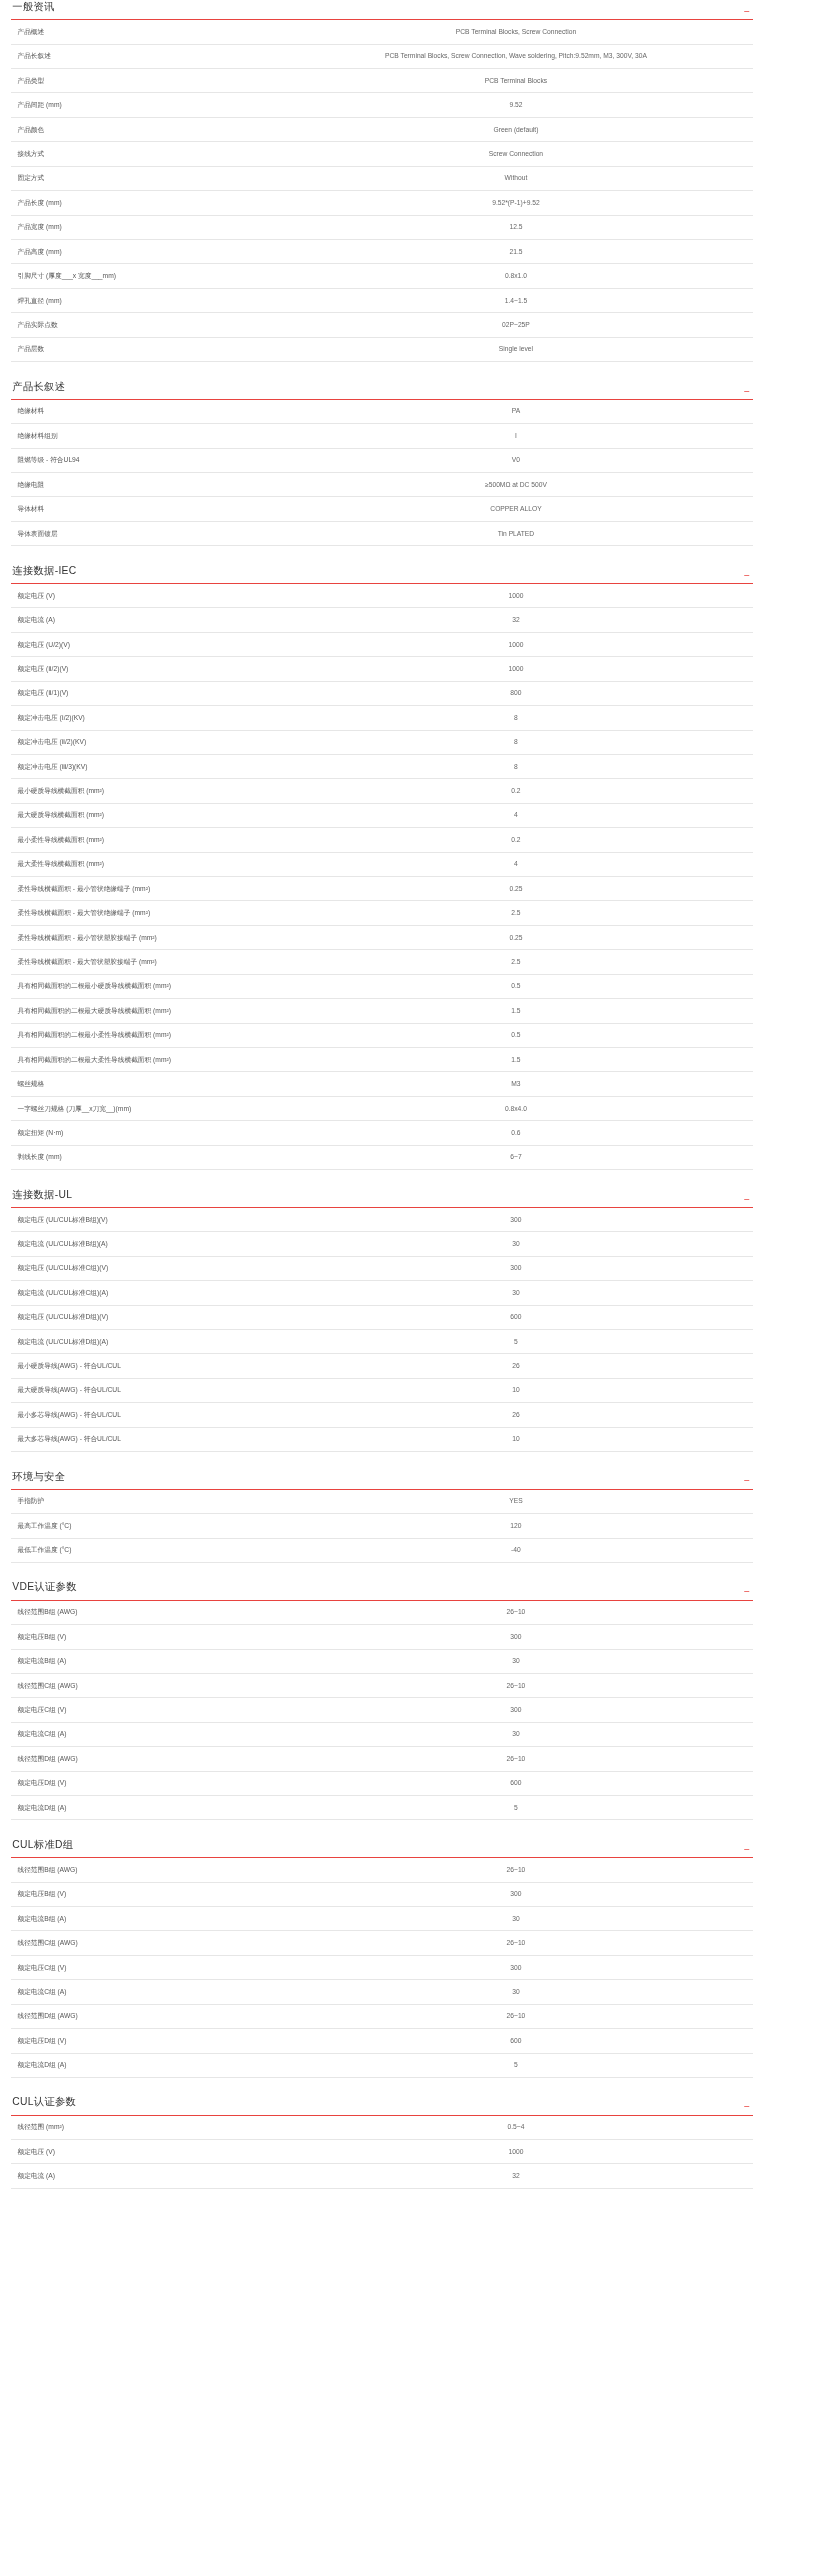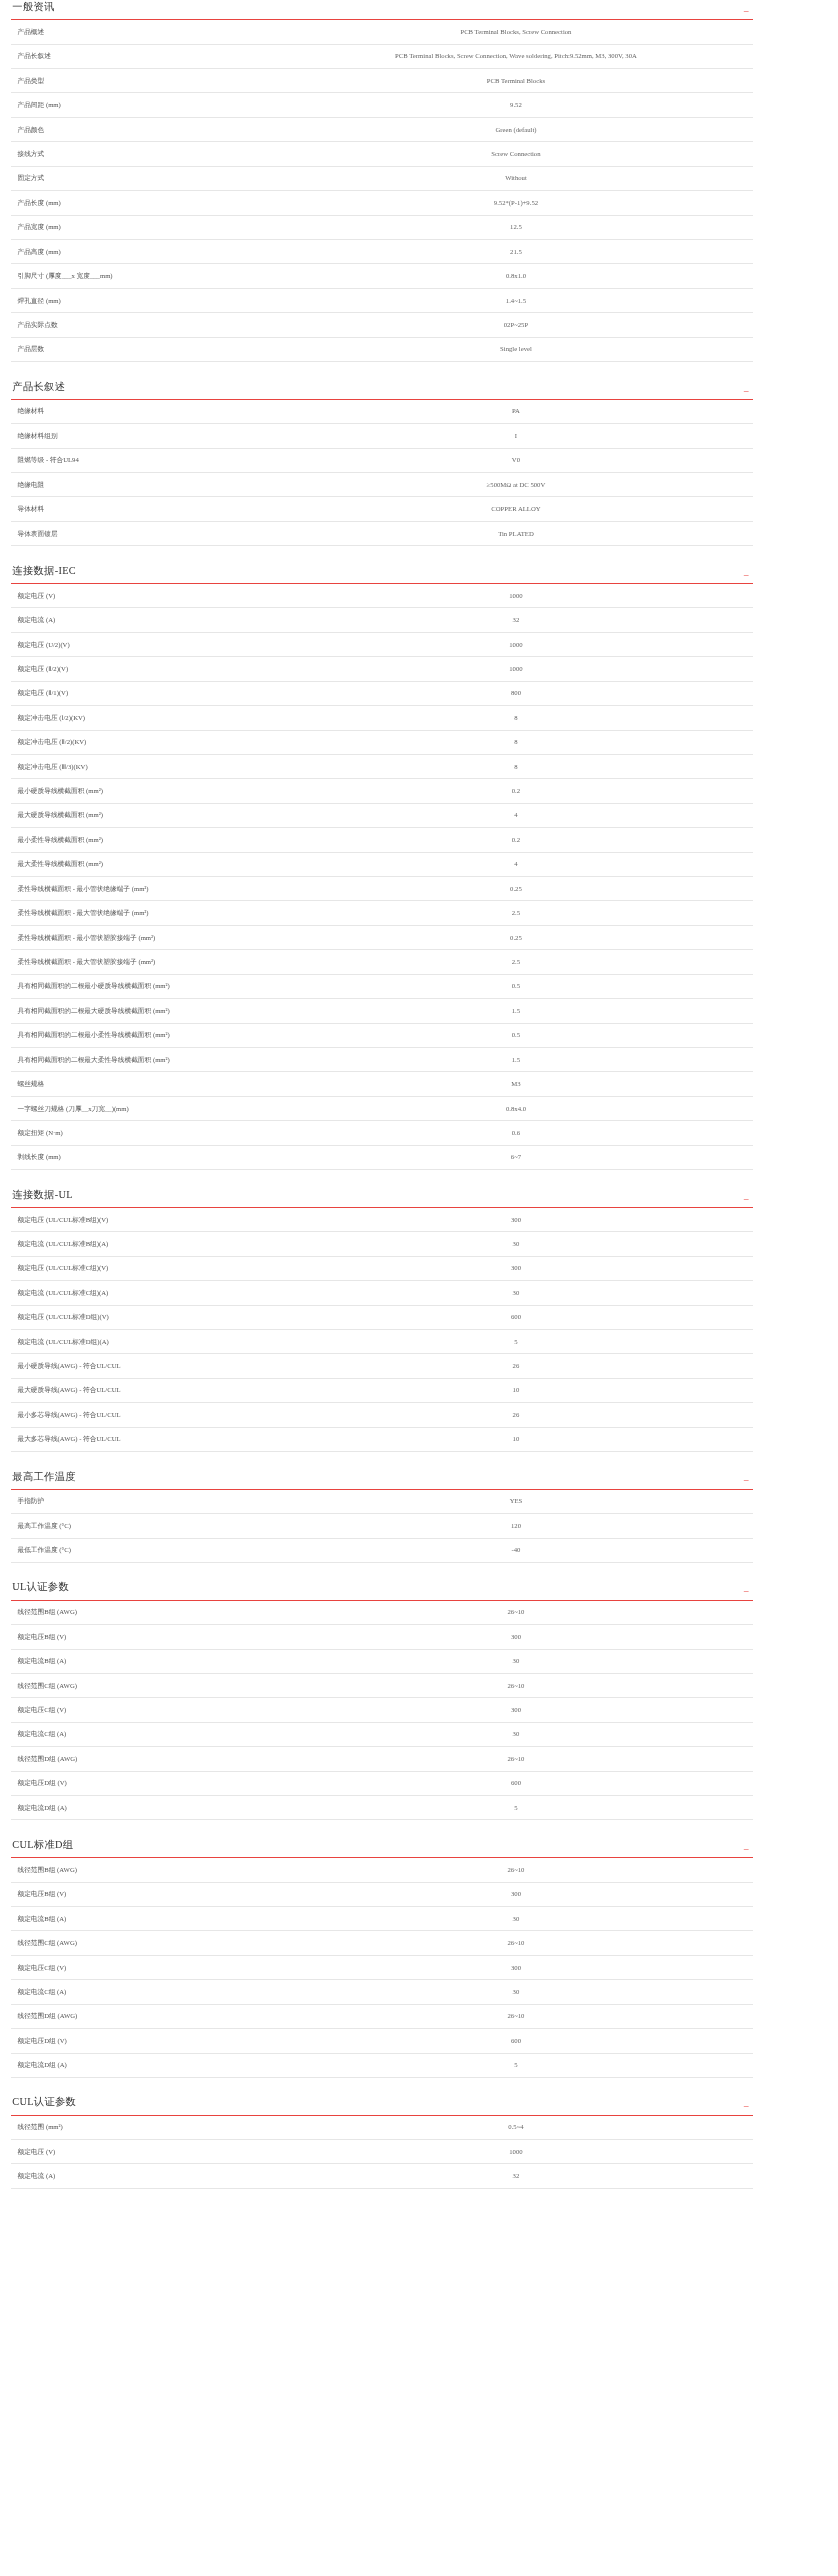--- a/index.html
+++ b/index.html
@@ -9,21 +9,20 @@
     background: #ffffff;
     font-family: "Liberation Sans", "DejaVu Sans", sans-serif;
     color: #333333;
   }
   body {
     width: 838px;
   }
   .page {
     width: 764px;
     padding: 0 0 20.6px 0;
-    font-family: Liberation Serif, serif;
   }
   .section {
     margin: 0 0 17.5px 0;
     padding: 0 11.3px;
   }
   .section-header {
     position: relative;
     border-bottom: 1px solid #e8433f;
     padding: 0 0 5.2px 1px;
     margin-bottom: 0;
@@ -324,40 +323,40 @@
               <td class="value"><span class="long-val">26</span></td>
             </tr>
             <tr>
               <td class="label">最大多芯导线(AWG) - 符合UL/CUL</td>
               <td class="value"><span class="long-val">10</span></td>
             </tr>
           </tbody>
         </table>
       </div>
       <div class="section">
-        <div class="section-header"><span class="section-title">最高工作温度</span><span class="collapse-toggle">−</span></div>
+        <div class="section-header"><span class="section-title">环境与安全</span><span class="collapse-toggle">−</span></div>
         <table class="spec">
           <tbody>
             <tr>
               <td class="label">手指防护</td>
               <td class="value"><span class="long-val">YES</span></td>
             </tr>
             <tr>
               <td class="label">最高工作温度 (°C)</td>
               <td class="value"><span class="long-val">120</span></td>
             </tr>
             <tr>
               <td class="label">最低工作温度 (°C)</td>
               <td class="value"><span class="long-val">-40</span></td>
             </tr>
           </tbody>
         </table>
       </div>
       <div class="section">
-        <div class="section-header"><span class="section-title">UL认证参数</span><span class="collapse-toggle">−</span></div>
+        <div class="section-header"><span class="section-title">VDE认证参数</span><span class="collapse-toggle">−</span></div>
         <table class="spec">
           <tbody>
             <tr>
               <td class="label">线径范围B组 (AWG)</td>
               <td class="value"><span class="long-val">26~10</span></td>
             </tr>
             <tr>
               <td class="label">额定电压B组 (V)</td>
               <td class="value"><span class="long-val">300</span></td>
             </tr>

